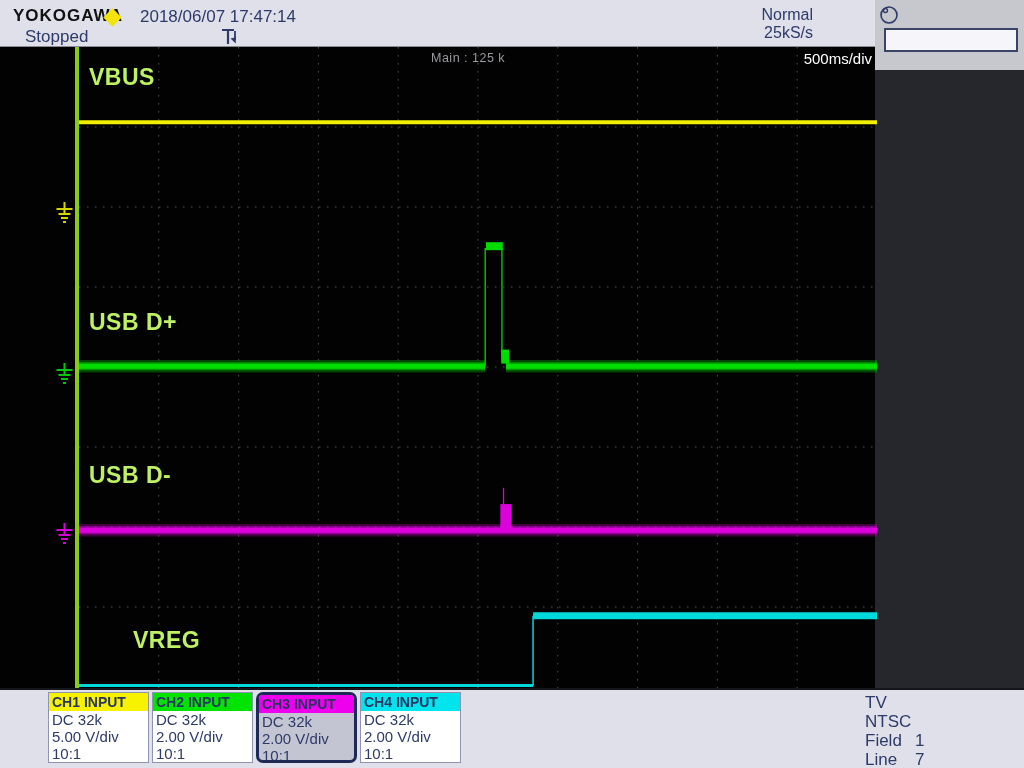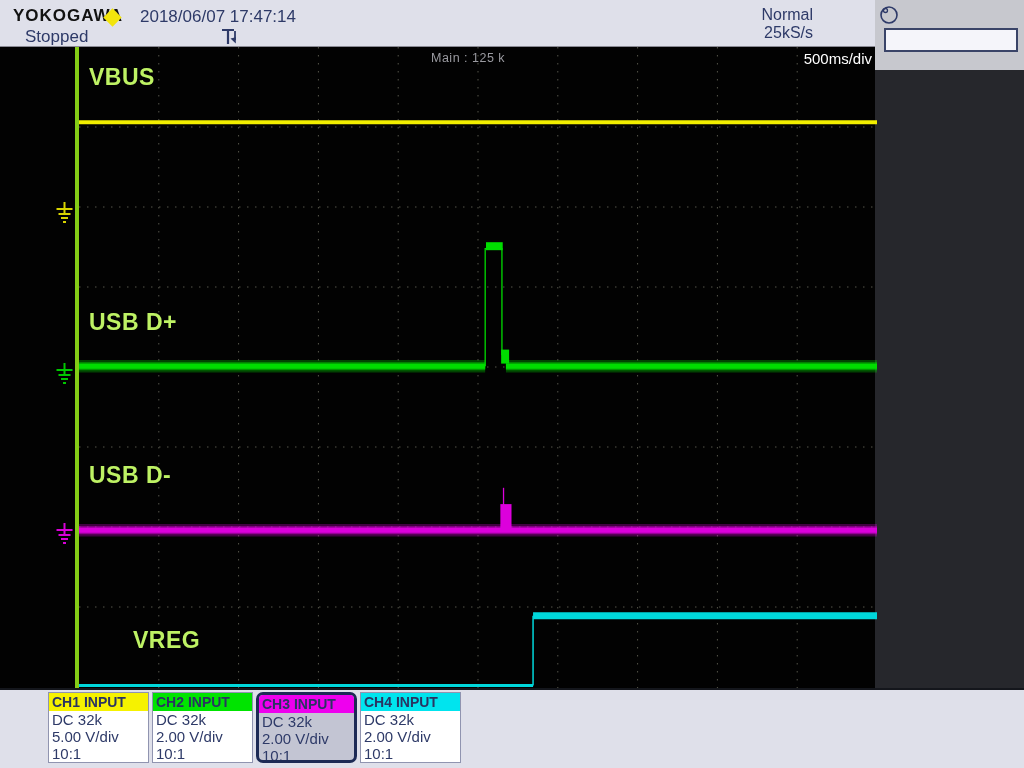--- a/index.html
+++ b/index.html
@@ -175,15 +175,25 @@
       <div class="ch-line">10:1</div>
     </div>
 
     <div class="ch-box" style="left:360px">
       <div class="ch-head" style="background: rgb(0, 228, 238);">CH4 INPUT</div>
       <div class="ch-line">DC 32k</div>
       <div class="ch-line">2.00 V/div</div>
       <div class="ch-line">10:1</div>
     </div>
 
+    <div class="tv-panel">
+      <div class="tv-row">TV</div>
+      <div class="tv-row">NTSC</div>
+      <div class="tv-row">
+        <span class="lbl">Field</span><span>1</span>
+      </div>
+      <div class="tv-row">
+        <span class="lbl">Line</span><span>7</span>
+      </div>
+    </div>
   </div>
 
 </div>
 
 </body></html>

